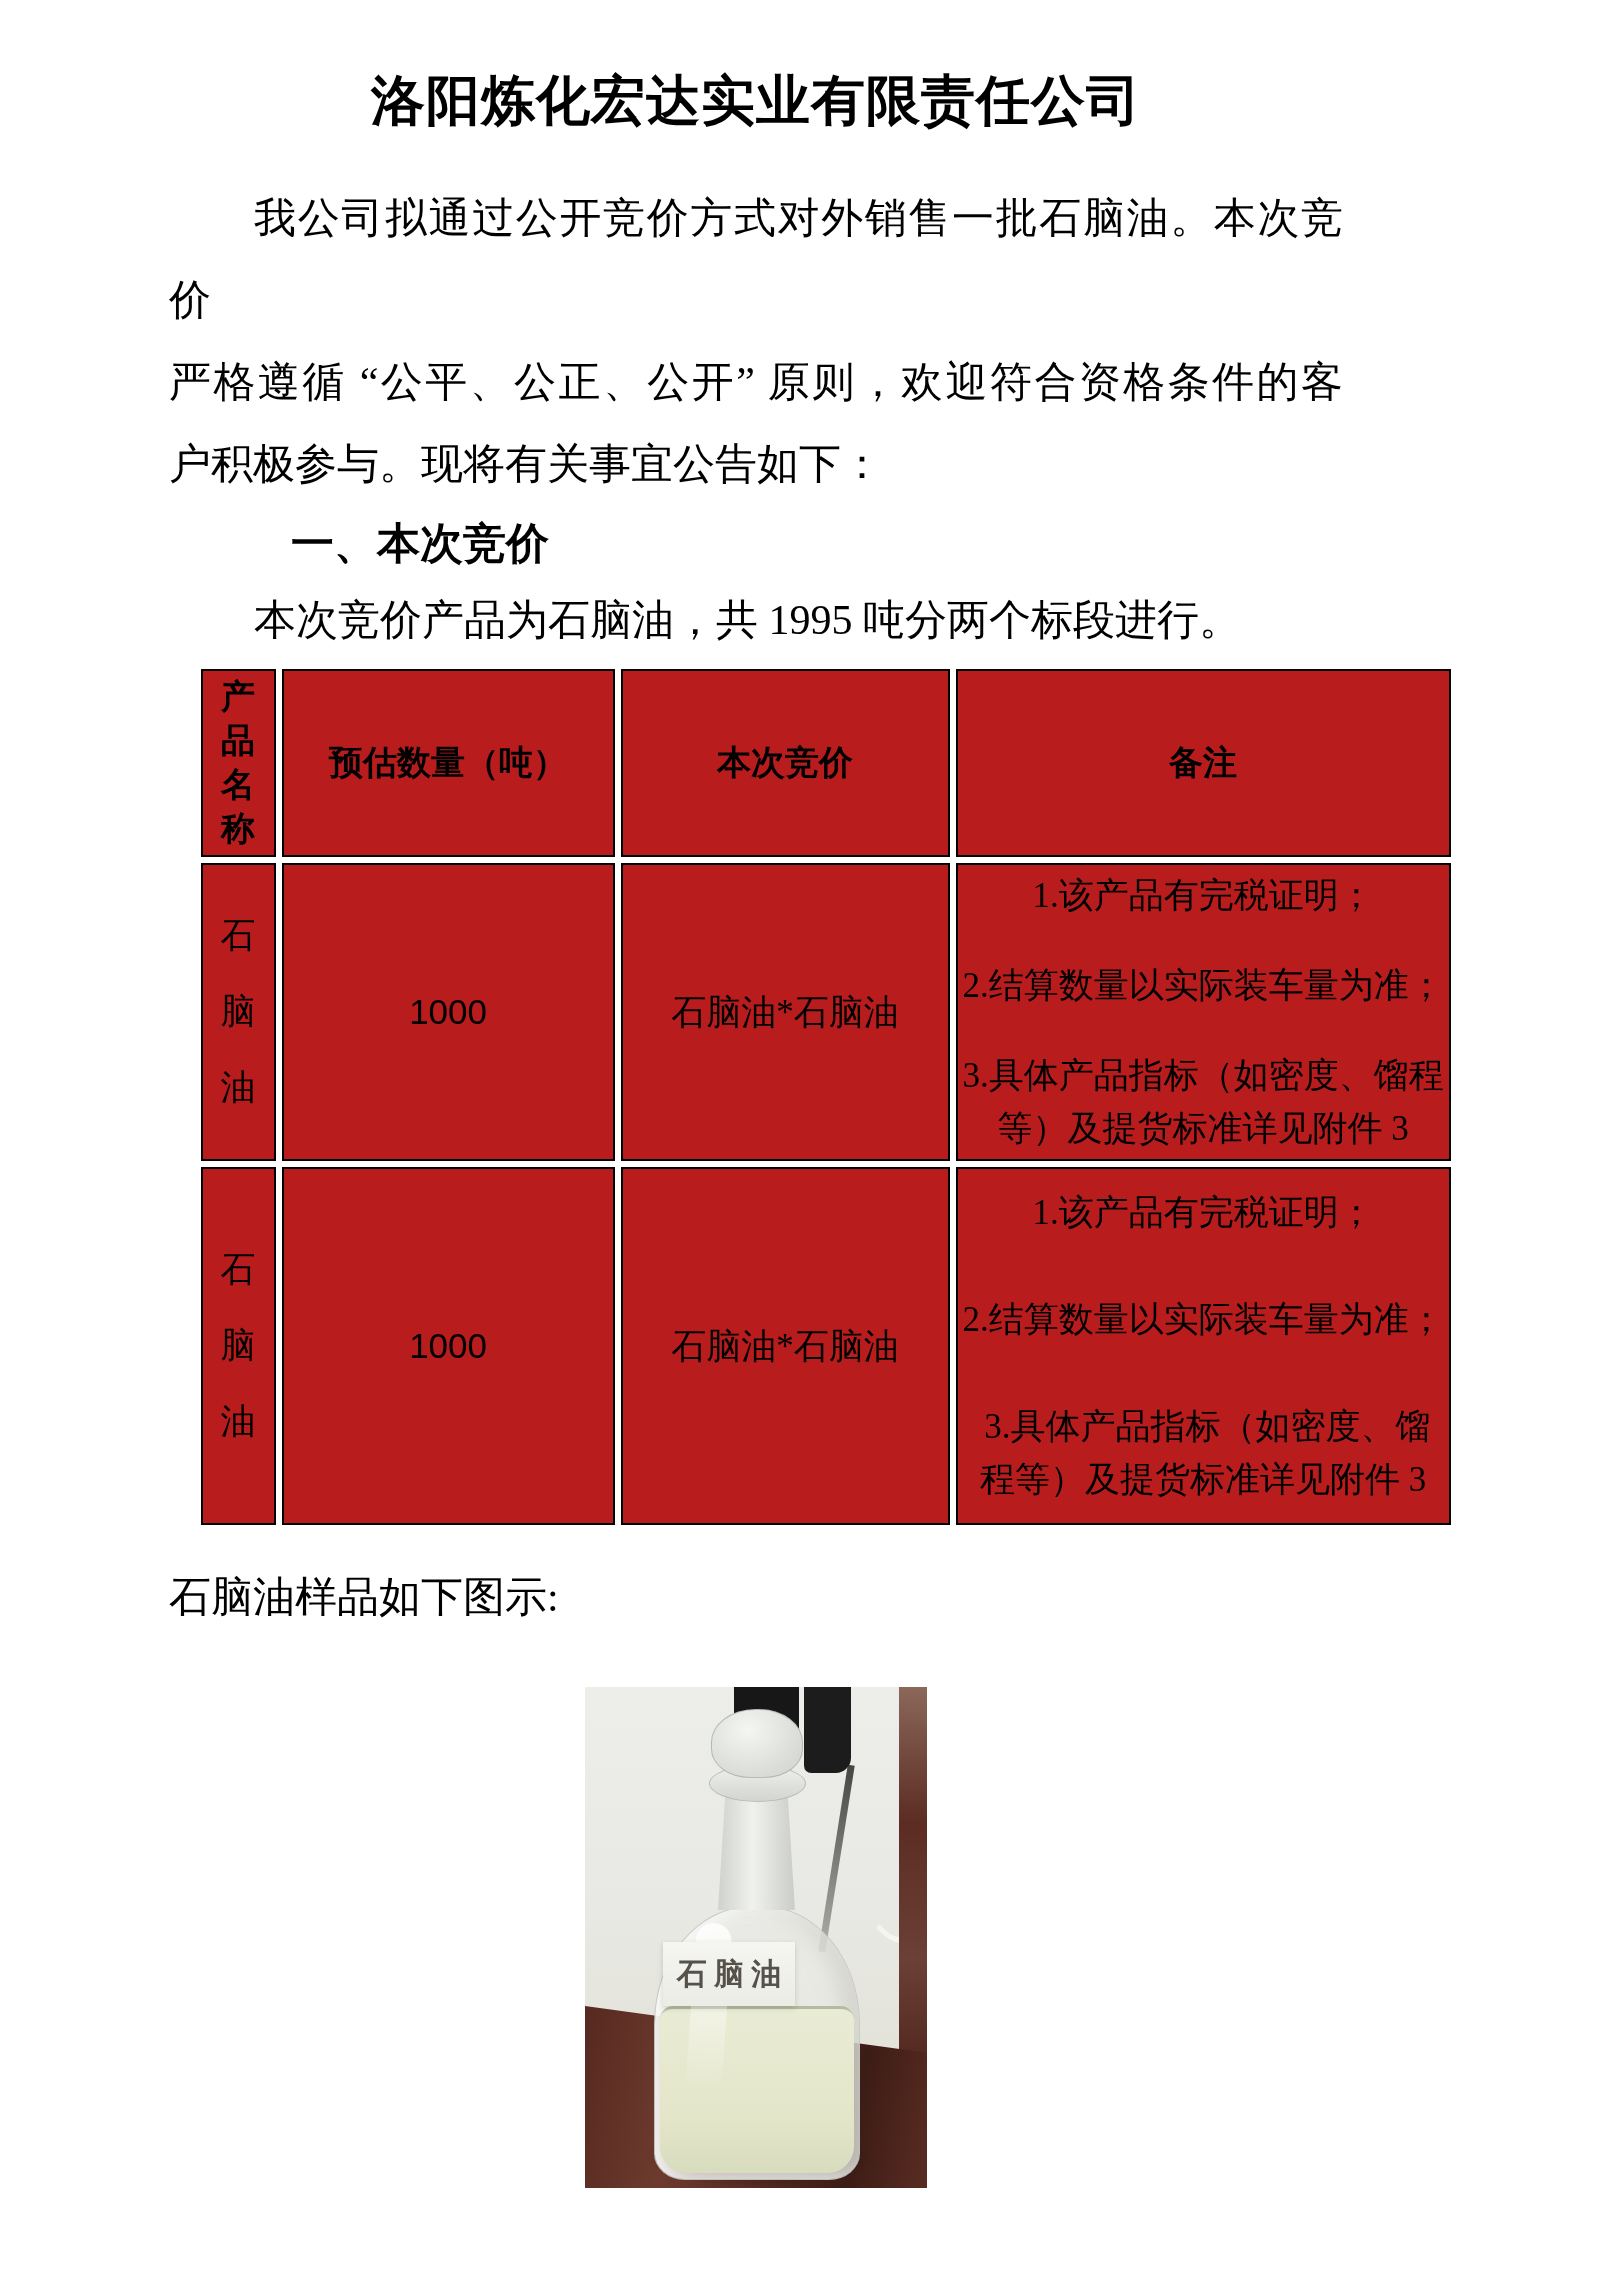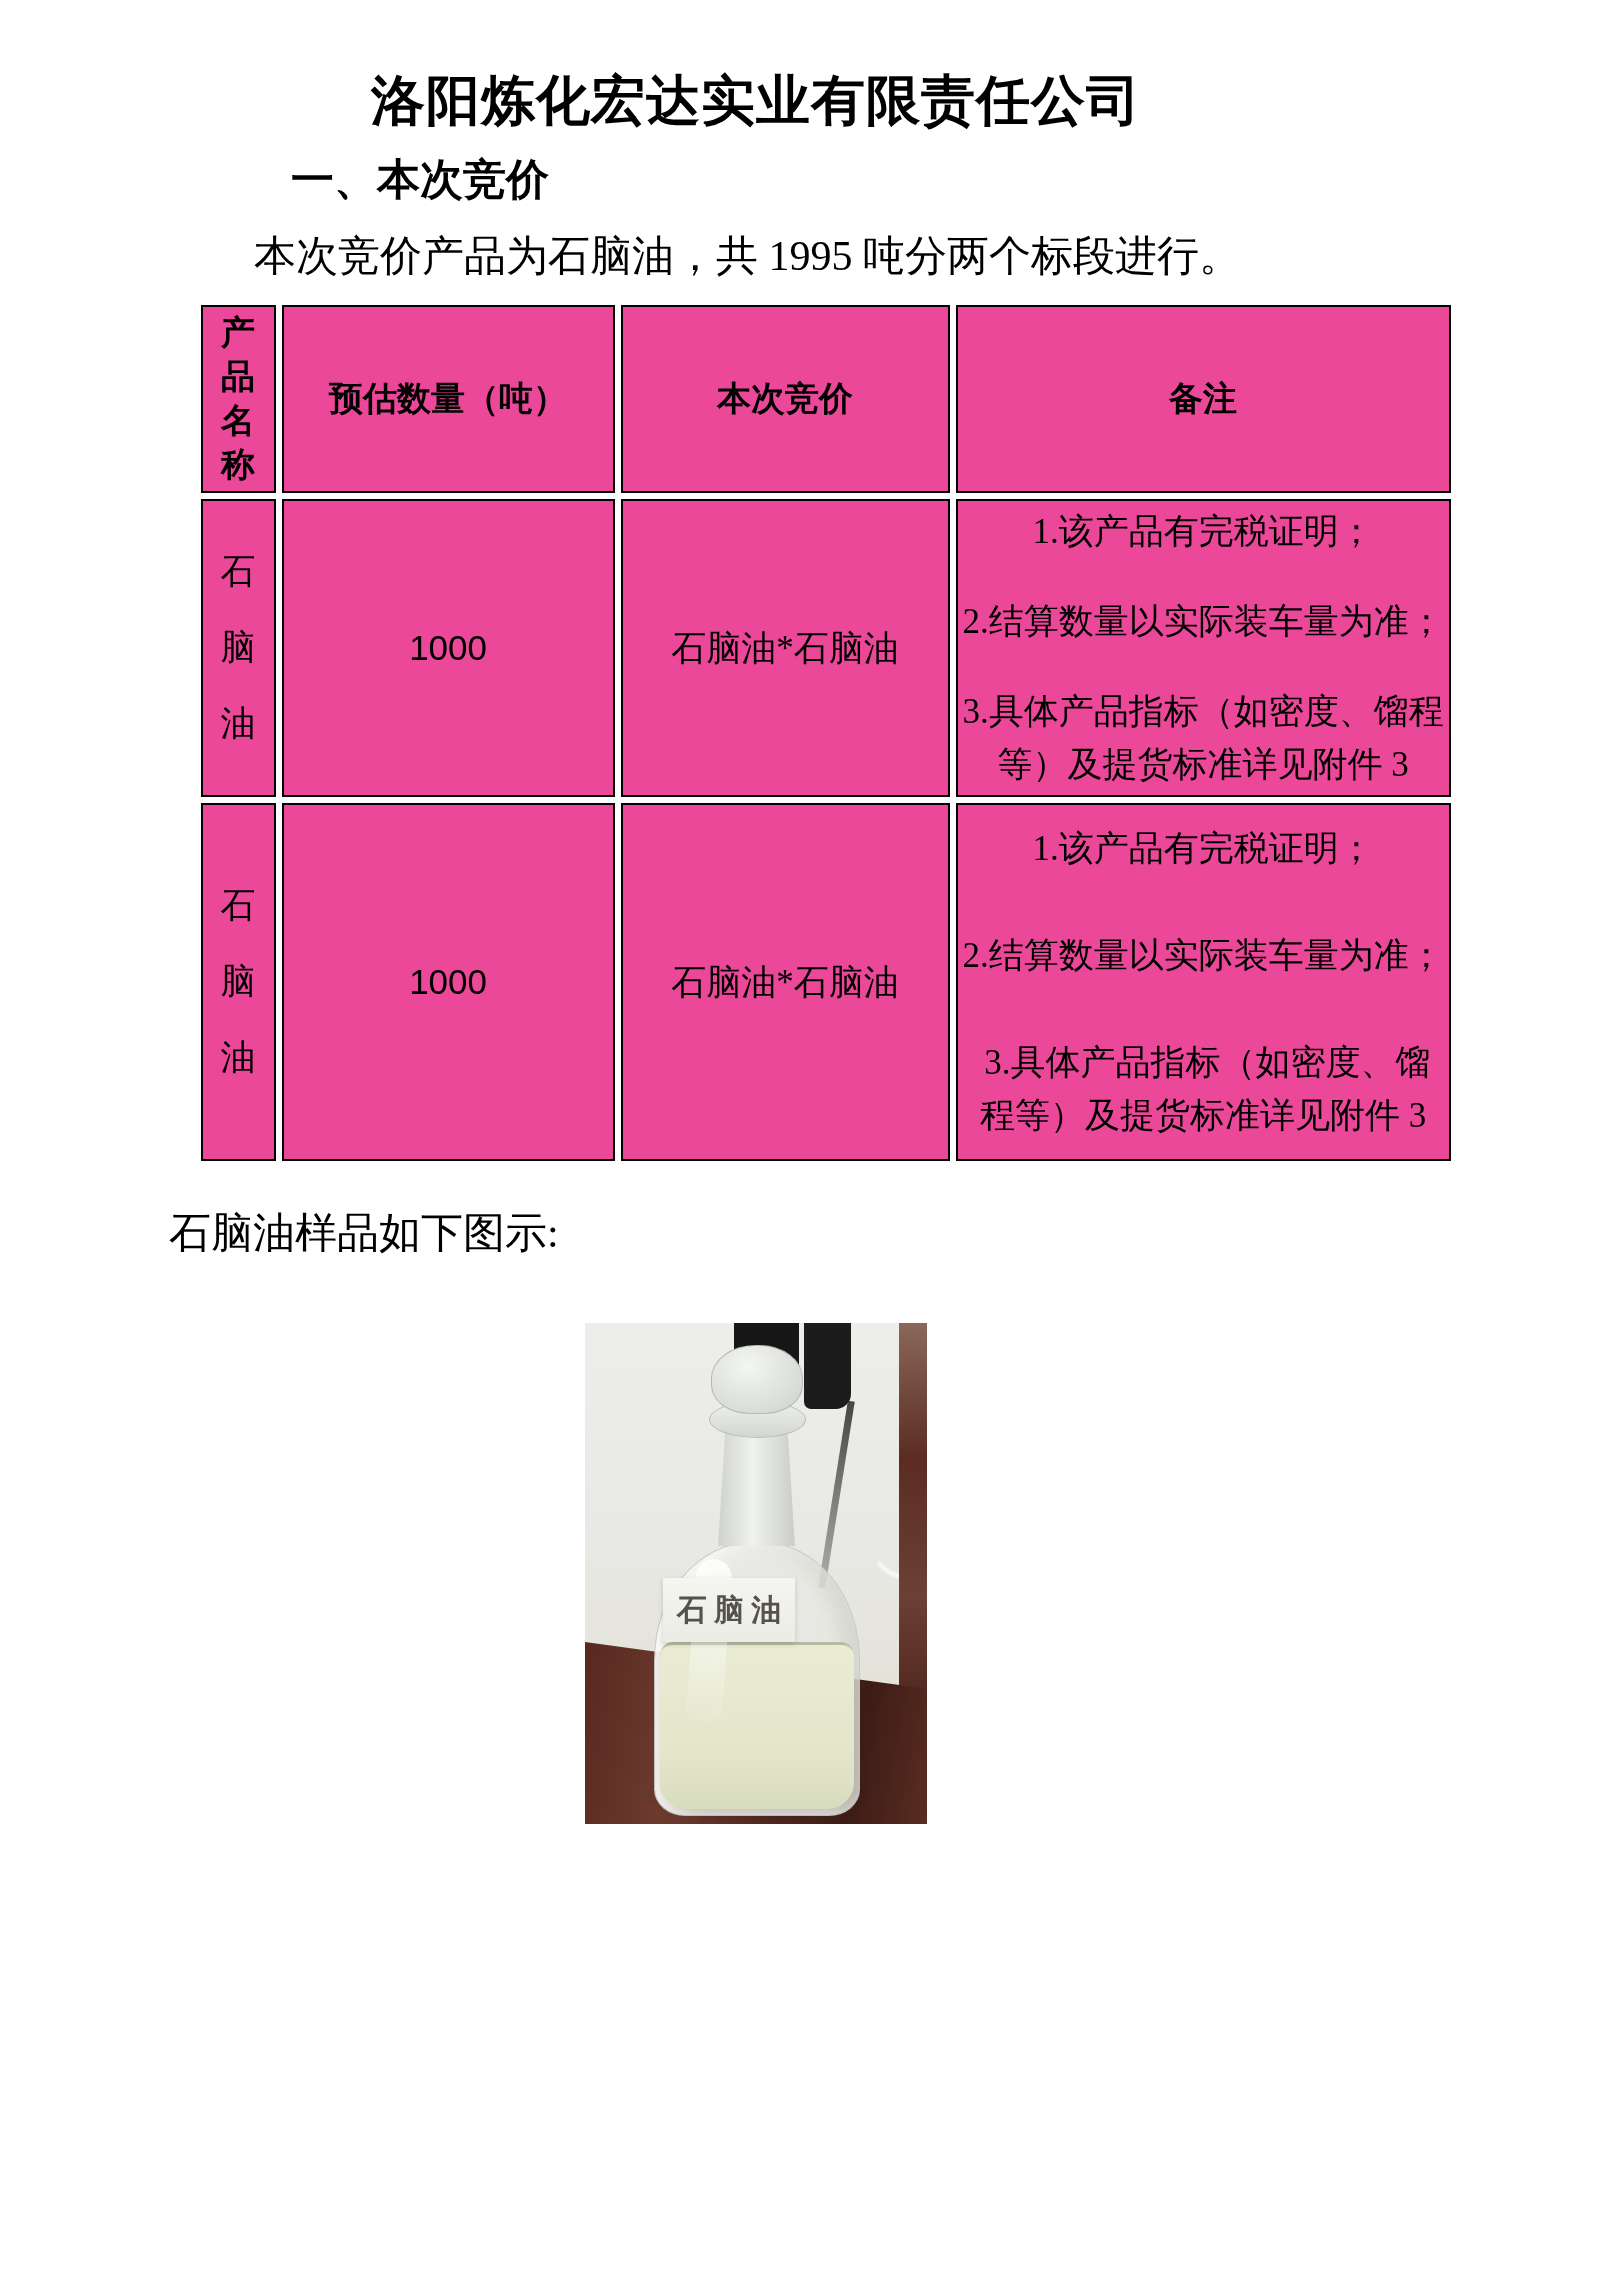--- a/index.html
+++ b/index.html
@@ -37,21 +37,21 @@
 
   
   table.products {
     margin-left:25.6px; margin-top:4.1px;
     border-collapse:separate; border-spacing:6.6px;
     table-layout:fixed; width:1259px;
   }
   table.products td, table.products th {
     border:2.6px solid #000; box-sizing:border-box;
     vertical-align:middle; text-align:center;
-    font-size:35px; padding:4.1px; background:#ec4899;
+    font-size:35px; padding:4.1px; background:#b91c1c;
   }
   table.products th { font-weight:700; font-size:34px; }
   tr.hdr th { height:182px; }
   tr.row1 td { height:276px; }
   tr.row2 td { height:358px; }
   .cell-vertical {
     word-break:break-all; line-height:44px; padding:0 15.3px;
   }
   td.cell-vertical { line-height:76px; font-size:35px; }
   .cell-qty { font-family:"Liberation Sans","DejaVu Sans",sans-serif; font-size:34px; }
@@ -142,20 +142,25 @@
     text-indent:7.2px;
   }
 </style>
 </head>
 <body>
 
 <div class="page">
 
   <div class="title">洛阳炼化宏达实业有限责任公司</div>
 
+  <div class="intro">
+    <div class="intro-line first">我公司拟通过公开竞价方式对外销售一批石脑油。本次竞价</div>
+    <div class="intro-line">严格遵循 “公平、公正、公开” 原则，欢迎符合资格条件的客</div>
+    <div class="intro-line last">户积极参与。现将有关事宜公告如下：</div>
+  </div>
 
   <div class="heading">一、本次竞价</div>
   <div class="lead">本次竞价产品为石脑油，共 1995 吨分两个标段进行。</div>
 
   <table class="products">
     <colgroup>
       <col style="width:75px">
         <col style="width:333px">
         <col style="width:329px">
         <col style="width:495px">

